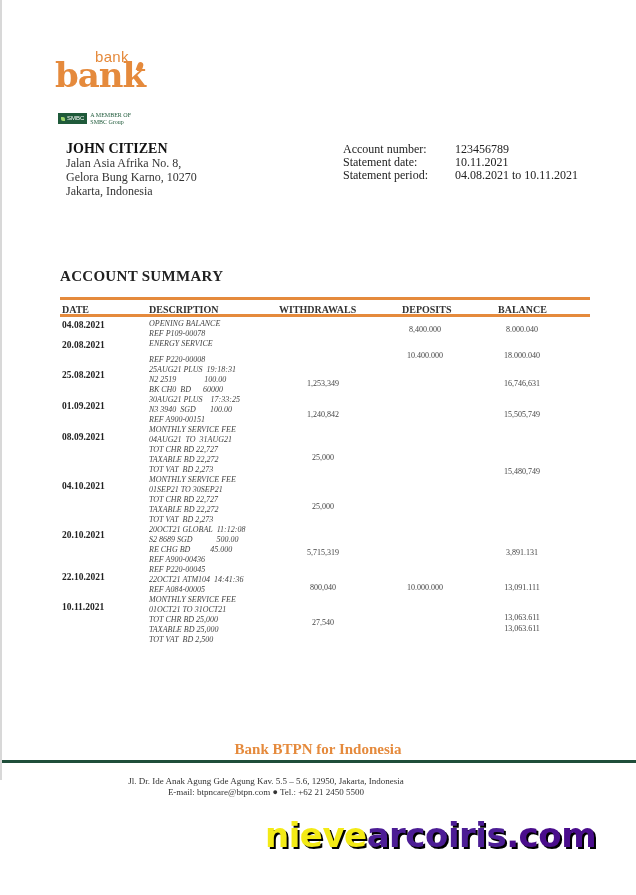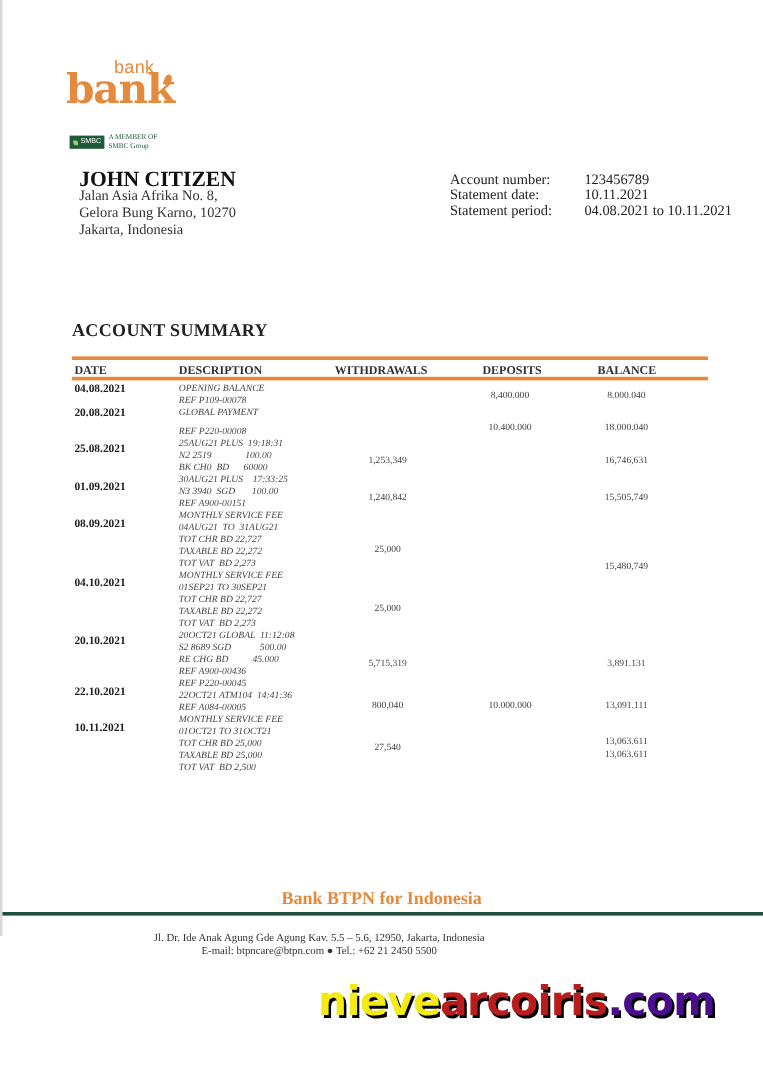--- a/index.html
+++ b/index.html
@@ -11,24 +11,24 @@
     .logo .bank { position: absolute; left: 40px; top: 0px; font-family: "Liberation Sans", sans-serif; font-size: 15px; color: #e58a3c; font-weight: normal; letter-spacing: 0.3px; }
     .logo .btpn { position: absolute; left: 0px; top: 10px; font-family: "DejaVu Serif", serif; font-size: 34px; color: #e58a3c; font-weight: bold; letter-spacing: -1px; line-height: 34px; }
     .logo .tick { position: absolute; left: 82px; top: 14px; width: 6px; height: 9px; background: #e58a3c; border-radius: 50% 50% 50% 0; transform: rotate(20deg); }
 
     .smbc { position: absolute; left: 58px; top: 112px; display: flex; align-items: center; gap: 3px; }
     .smbc .badge { background: #1f5a3a; color: #fff; font-family: "Liberation Sans", sans-serif; font-size: 6px; padding: 1px 3px; line-height: 9px; display: flex; align-items: center; gap: 2px; }
     .smbc .badge .leaf { width: 4px; height: 4px; background: #9bd36a; border-radius: 0 50% 0 50%; }
     .smbc .member { font-family: "Liberation Serif", serif; font-size: 6px; color: #1f5a3a; line-height: 6.5px; }
 
     .customer { position: absolute; left: 66px; top: 142px; font-size: 12px; line-height: 14px; color: #333; }
-    .customer .name { font-weight: bold; font-size: 18px; color: #111; }
+    .customer .name { font-weight: bold; font-size: 14px; color: #111; }
 
     .acct { position: absolute; left: 343px; top: 143px; font-size: 12px; line-height: 13px; color: #222; }
-    .acct .row { display: flex; margin-left: 32px; }
+    .acct .row { display: flex; }
     .acct .lbl { width: 112px; }
 
     .summary-title { position: absolute; left: 60px; top: 268px; font-size: 15px; font-weight: bold; color: #222; letter-spacing: 0.3px; }
 
     .table { position: absolute; left: 60px; top: 297px; width: 530px; }
     .rule { height: 3px; background: #e58a3c; }
     .thead { position: relative; height: 14px; font-size: 10px; font-weight: bold; color: #333; }
     .thead span { position: absolute; top: 4px; }
 
     .tbody { position: relative; height: 340px; font-size: 8px; color: #444; }
@@ -39,21 +39,21 @@
     .dp { left: 330px; }
     .bl { left: 427px; }
 
     .footer-title { position: absolute; left: 0; width: 636px; top: 741px; text-align: center; font-size: 15px; font-weight: bold; color: #e58a3c; }
     .footer-rule { position: absolute; left: 2px; width: 634px; top: 760px; height: 3px; background: #1f4e3a; }
     .footer-addr { position: absolute; left: 0; width: 532px; top: 776px; text-align: center; font-size: 9px; line-height: 11px; color: #333; }
 
     .watermark { position: absolute; left: 265px; top: 815px; font-family: "DejaVu Sans", sans-serif; font-weight: bold; font-size: 34px; letter-spacing: -0.5px; line-height: 40px; }
     .watermark span { text-shadow: 2px 2px 0 #000; }
     .wm1 { color: #f3ea16; text-align: center; }
-    .wm2 { color: #b91c1c; }
+    .wm2 { color: #4c1d95; }
     .wm3 { color: #4a0d8c; }
   </style>
 </head>
 <body>
 
 <div class="left-edge"></div>
 
 <div class="logo">
   <span class="bank">bank</span>
   <span class="btpn">bank</span>
@@ -111,21 +111,21 @@
     <div>
       <span class="date" style="top:3px">04.08.2021</span>
       <span class="desc" style="top:2px">OPENING BALANCE
 REF P109-00078</span>
       <span class="num dp" style="top:8px">8,400.000</span>
       <span class="num bl" style="top:8px">8.000.040</span>
     </div>
 
     <div>
       <span class="date" style="top:23px">20.08.2021</span>
-      <span class="desc" style="top:22px">GLOBAL PAYMENT</span>
+      <span class="desc" style="top:22px">ENERGY SERVICE</span>
       <span class="num dp" style="top:34px">10.400.000</span>
       <span class="num bl" style="top:34px">18.000.040</span>
     </div>
 
     <div>
       <span class="date" style="top:53px">25.08.2021</span>
       <span class="desc" style="top:38px">REF P220-00008
 25AUG21 PLUS  19:18:31
 N2 2519              100.00
 BK CH0  BD      60000</span>

